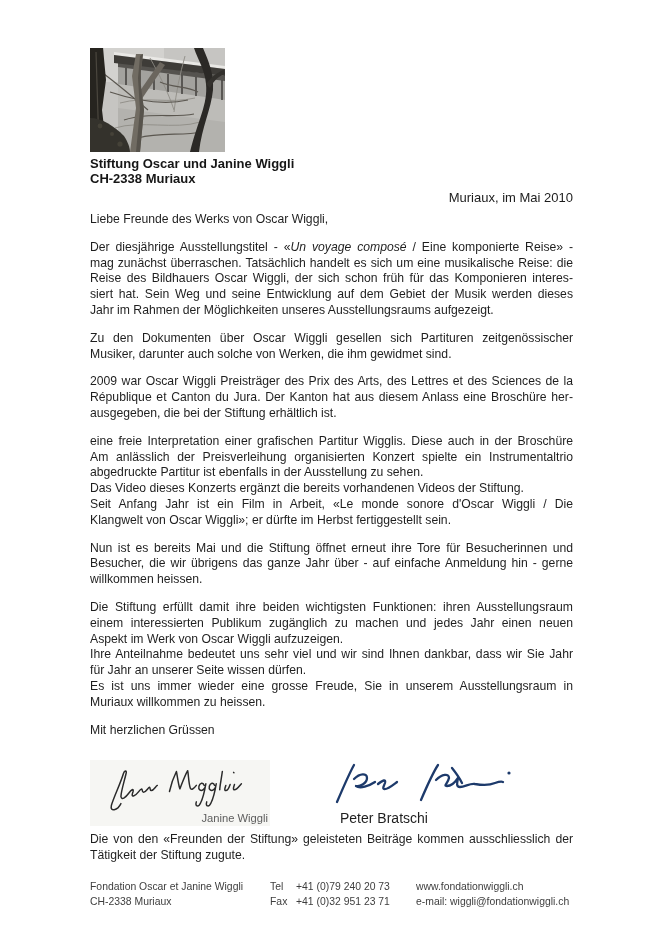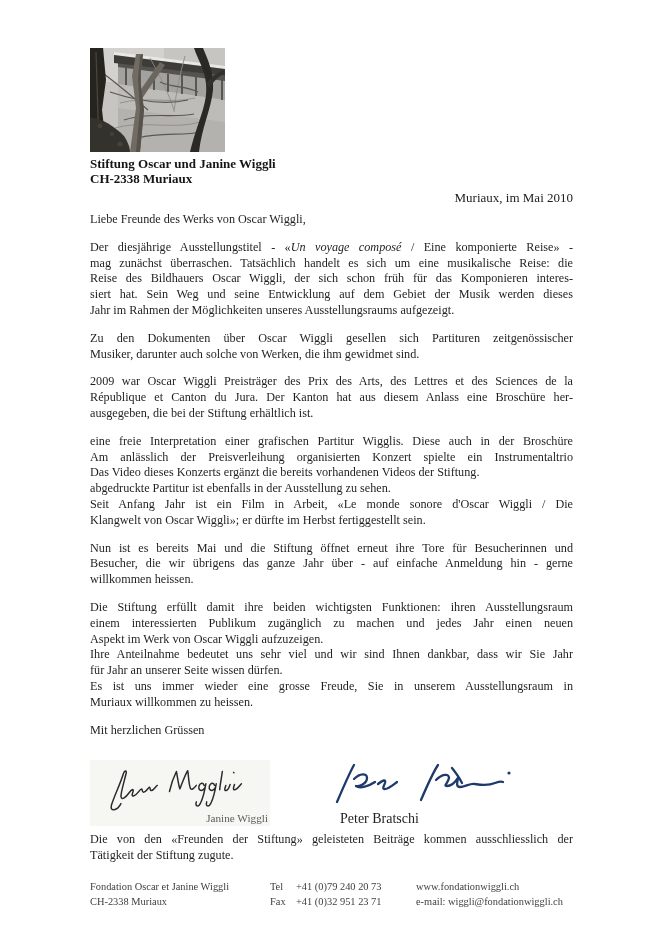--- a/index.html
+++ b/index.html
@@ -1,19 +1,19 @@
 <!DOCTYPE html>
 <html><head>
 <meta charset="utf-8">
 <style>
   * { margin:0; padding:0; box-sizing:border-box; }
   html,body { background:#ffffff; }
   .page {
     position:relative; width:616px; height:927px; background:#ffffff;
-    font-family:Liberation Serif, serif; color:#1e1e1e; overflow:hidden;
+    font-family:Liberation Sans, sans-serif; color:#1e1e1e; overflow:hidden;
   }
   .content { position:absolute; left:90px; top:48px; width:483px; }
 
   .photo { width:135px; height:104px; margin-bottom:4px; }
   .photo svg { display:block; width:100%; height:100%; }
 
   .org-name, .org-city { font-size:13px; line-height:15px; font-weight:700; color:#161616; }
   .dateline { font-size:13px; line-height:15px; text-align:right; margin-top:4px; color:#1c1c1c; }
 
   .body-text { font-size:12.2px; line-height:15.8px; color:#1f1f1f; margin-top:7px; }
@@ -124,22 +124,22 @@
             <div class="line"><span>Musiker, darunter auch solche von Werken, die ihm gewidmet sind.</span></div>
           </div>
           <div class="para">
             <div class="line just"><span>2009 war Oscar Wiggli Preisträger des Prix des Arts, des Lettres et des Sciences de la</span></div>
             <div class="line just"><span>République et Canton du Jura. Der Kanton hat aus diesem Anlass eine Broschüre her-</span></div>
             <div class="line"><span>ausgegeben, die bei der Stiftung erhältlich ist.</span></div>
           </div>
           <div class="para">
             <div class="line just"><span>eine freie Interpretation einer grafischen Partitur Wigglis. Diese auch in der Broschüre</span></div>
             <div class="line just"><span>Am anlässlich der Preisverleihung organisierten Konzert spielte ein Instrumentaltrio</span></div>
+            <div class="line"><span>abgedruckte Partitur ist ebenfalls in der Ausstellung zu sehen.</span></div>
             <div class="line"><span>Das Video dieses Konzerts ergänzt die bereits vorhandenen Videos der Stiftung.</span></div>
-            <div class="line"><span>abgedruckte Partitur ist ebenfalls in der Ausstellung zu sehen.</span></div>
             <div class="line just"><span>Seit Anfang Jahr ist ein Film in Arbeit, «Le monde sonore d'Oscar Wiggli / Die</span></div>
             <div class="line"><span>Klangwelt von Oscar Wiggli»; er dürfte im Herbst fertiggestellt sein.</span></div>
           </div>
           <div class="para">
             <div class="line just"><span>Nun ist es bereits Mai und die Stiftung öffnet erneut ihre Tore für Besucherinnen und</span></div>
             <div class="line just"><span>Besucher, die wir übrigens das ganze Jahr über - auf einfache Anmeldung hin - gerne</span></div>
             <div class="line"><span>willkommen heissen.</span></div>
           </div>
           <div class="para">
             <div class="line just"><span>Die Stiftung erfüllt damit ihre beiden wichtigsten Funktionen: ihren Ausstellungsraum</span></div>

